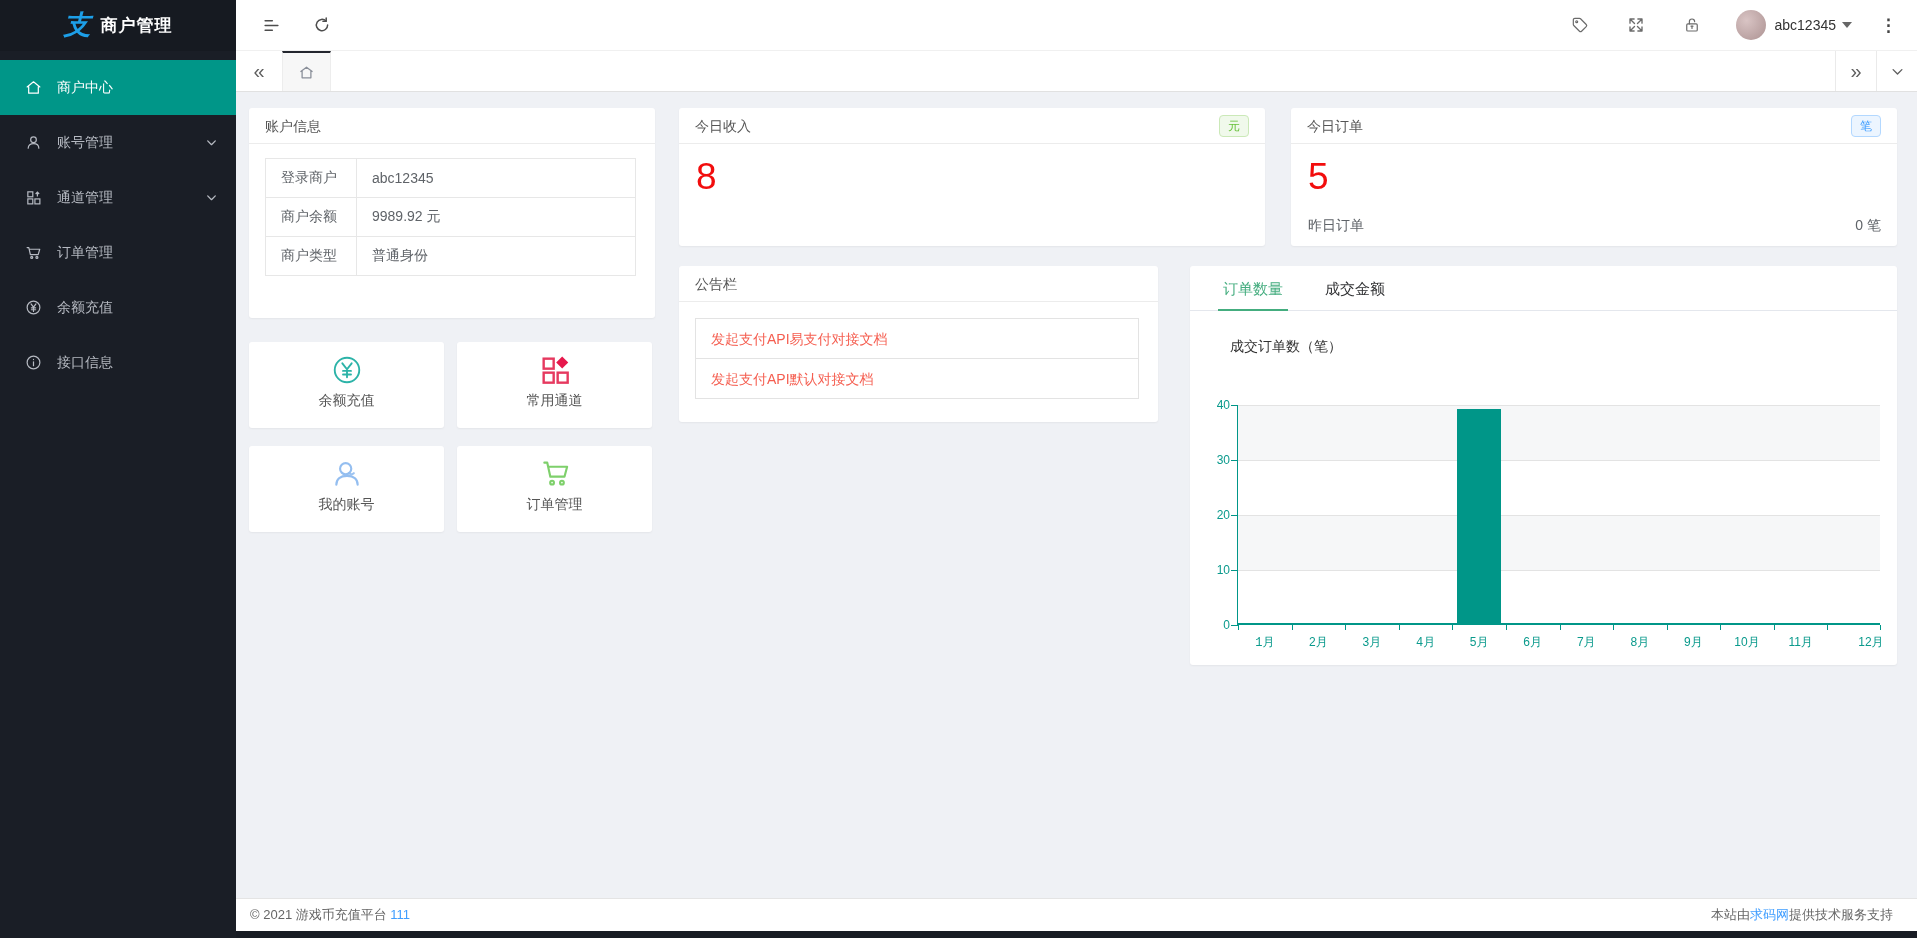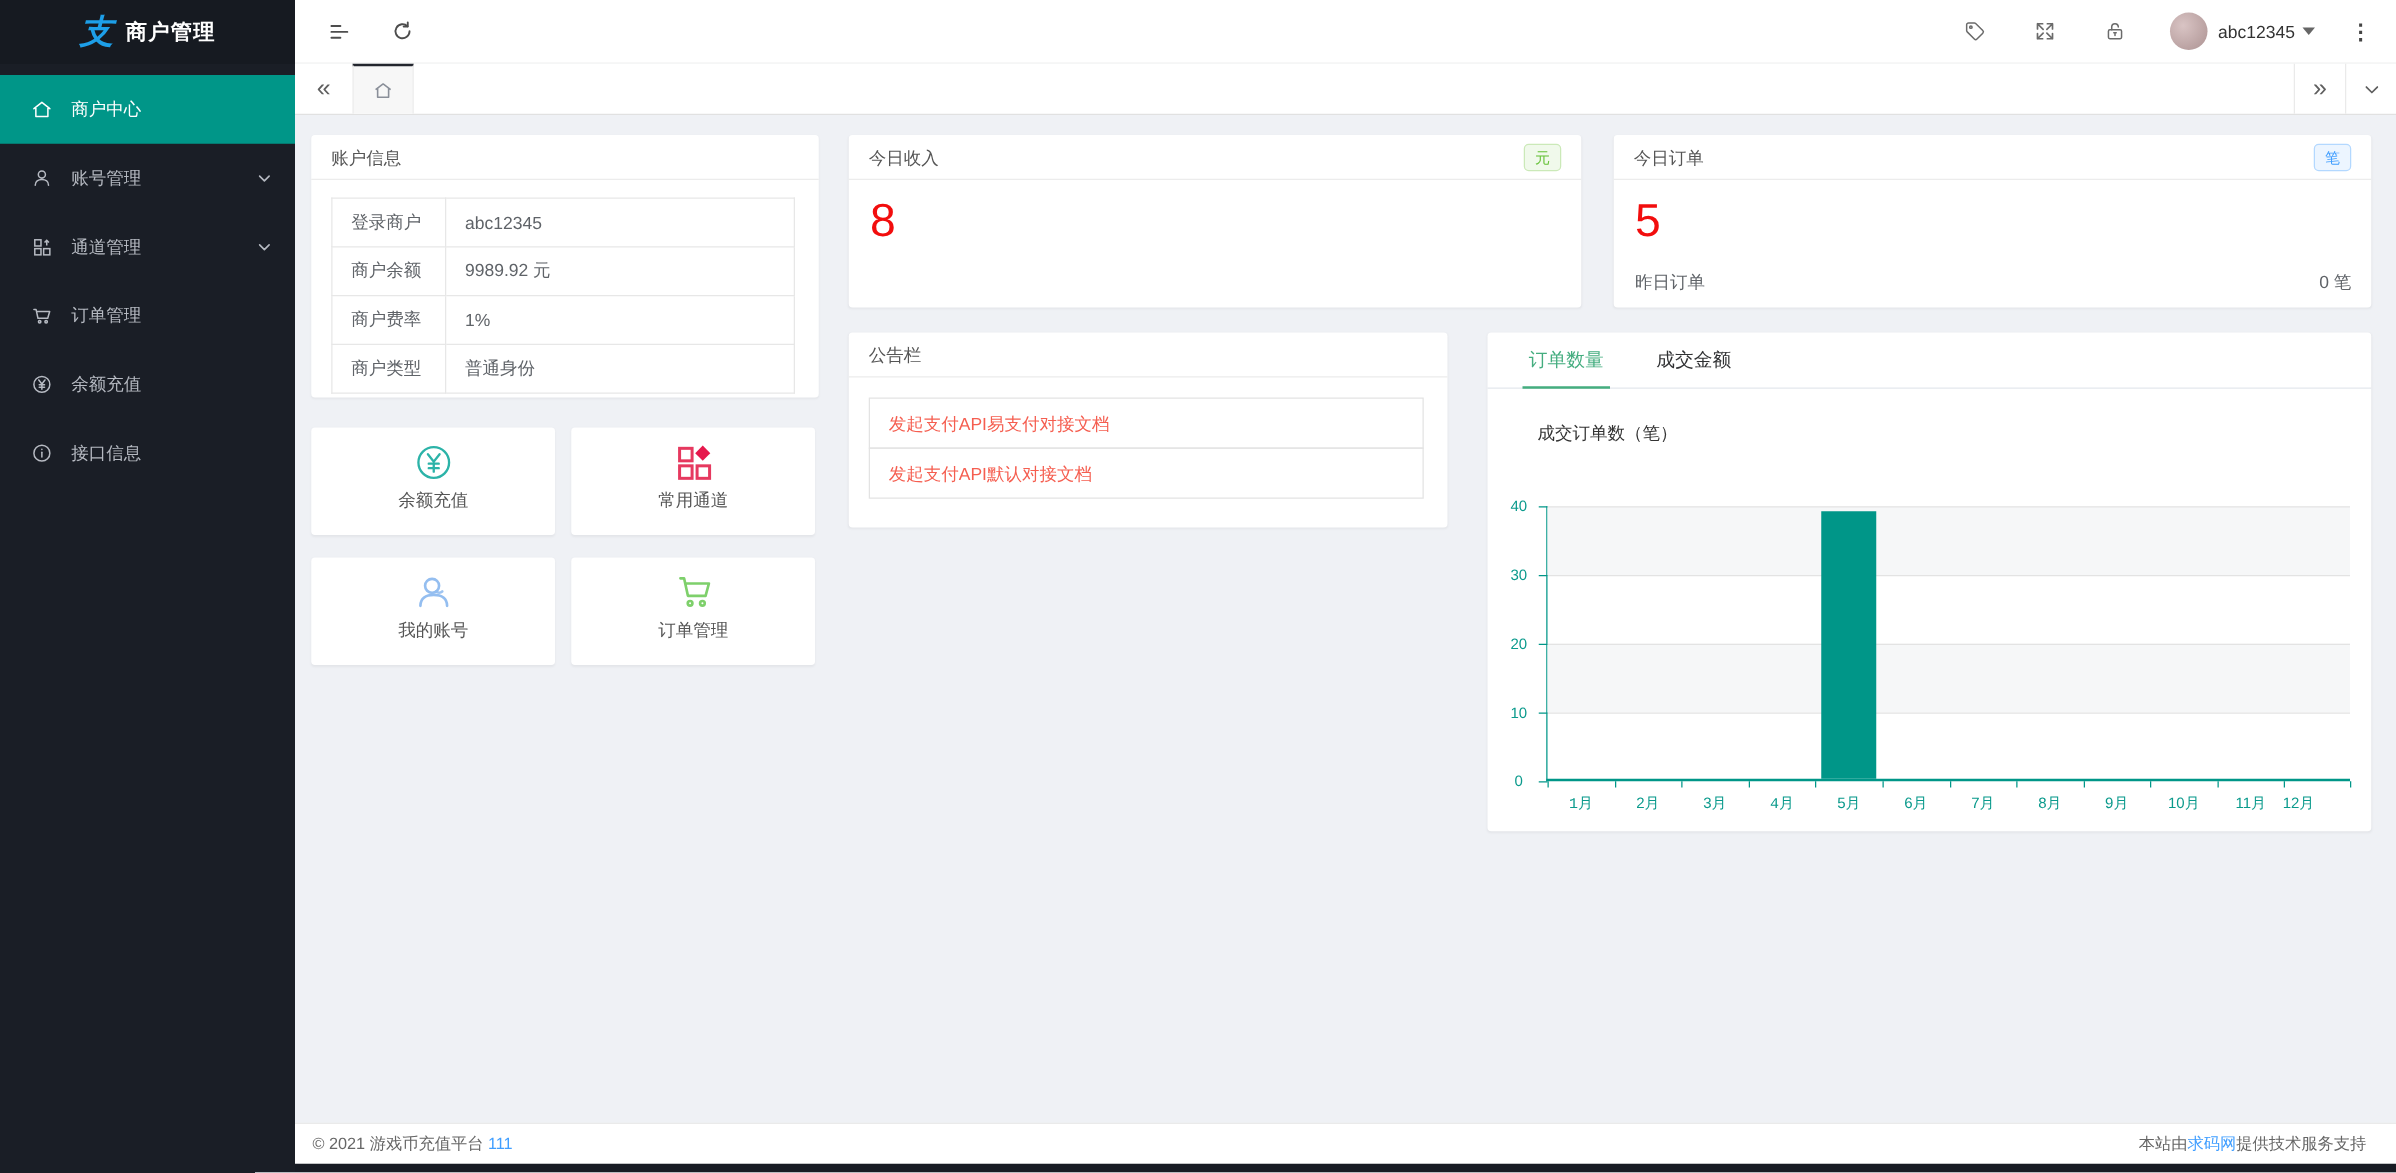--- a/index.html
+++ b/index.html
@@ -82,21 +82,21 @@
   .chart-tabs { height:45px; border-bottom:1px solid #e4e7ed; padding-left:33px; display:flex; gap:42px; }
   .ctab { font-size:15px; color:#303133; line-height:45px; cursor:pointer; position:relative; }
   .ctab.active { color:#44ad7f; }
   .ctab.active::after { content:""; position:absolute; left:-5px; right:-5px; bottom:-1px; height:2px; background:#44ad7f; }
   .chart-title { margin:27px 0 0 40px; font-size:14px; color:#333; }
   #chart-plot { position:absolute; left:47px; top:139px; width:643px; height:220px;
                 border-left:1px solid #009688; border-bottom:2px solid #009688; }
   .stripe { position:absolute; left:0; width:100%; background:#f6f7f8; }
   .gridline { position:absolute; left:0; width:100%; height:1px; background:#e3e3e3; }
   .bar { position:absolute; bottom:0; background:#009688; }
-  .ylab { position:absolute; left:-38px; width:30px; text-align:center; font-size:12px; color:#0a9a8c; }
+  .ylab { position:absolute; left:-38px; width:30px; text-align:right; font-size:12px; color:#0a9a8c; }
   .ytick { position:absolute; left:-7px; width:7px; height:1px; background:#009688; }
   .xtick { position:absolute; top:calc(100% + 2px); width:1px; height:5px; background:#009688; }
   .xlab { position:absolute; top:calc(100% + 11px); text-align:center; font-size:12px; color:#0a9a8c; }
 
   .page-footer { height:33px; background:#fff; border-top:1px solid #e4e4e4; display:flex; align-items:center;
                  justify-content:space-between; padding:0 24px 0 14px; font-size:13px; color:#666; flex-shrink:0; }
   .blue-link { color:#409eff; text-decoration:none; cursor:pointer; }
   .bottom-strip { height:7px; background:#181c24; flex-shrink:0; }
 </style>
 </head>
@@ -229,24 +229,20 @@
         <div class="card-head">账户信息</div>
         <table class="acct-table">
           <tbody>
               <tr>
             <td class="lbl">登录商户</td>
             <td>abc12345</td>
           </tr>
           <tr>
             <td class="lbl">商户余额</td>
             <td>9989.92 元</td>
-          </tr>
-          <tr>
-            <td class="lbl">商户费率</td>
-            <td>1%</td>
           </tr>
           <tr>
             <td class="lbl">商户类型</td>
             <td>普通身份</td>
           </tr>
         </tbody>
           </table>
       </section>
 
       <div class="shortcut" id="sc-recharge">
@@ -363,21 +359,21 @@
             <div class="xlab" style="left: 53.5833px; width: 53.5833px;">2月</div>
             <div class="xlab" style="left: 107.167px; width: 53.5833px;">3月</div>
             <div class="xlab" style="left: 160.75px; width: 53.5833px; font-family: Liberation Mono, monospace;">4月</div>
             <div class="xlab" style="left: 214.333px; width: 53.5833px;">5月</div>
             <div class="xlab" style="left: 267.917px; width: 53.5833px;">6月</div>
             <div class="xlab" style="left: 321.5px; width: 53.5833px;">7月</div>
             <div class="xlab" style="left: 375.083px; width: 53.5833px;">8月</div>
             <div class="xlab" style="left: 428.667px; width: 53.5833px;">9月</div>
             <div class="xlab" style="left: 482.25px; width: 53.5833px;">10月</div>
             <div class="xlab" style="left: 535.833px; width: 53.5833px;">11月</div>
-            <div class="xlab" style="left: 574px; width: 53.5833px;">12月</div>
+            <div class="xlab" style="left: 592px; width: 53.5833px; text-align: right;">12月</div>
           </div>
       </section>
 
     </main>
 
     <footer class="page-footer">
       <span>
         <span>© 2021 游戏币充值平台 </span><a class="blue-link">111</a>
       </span>
       <span>

